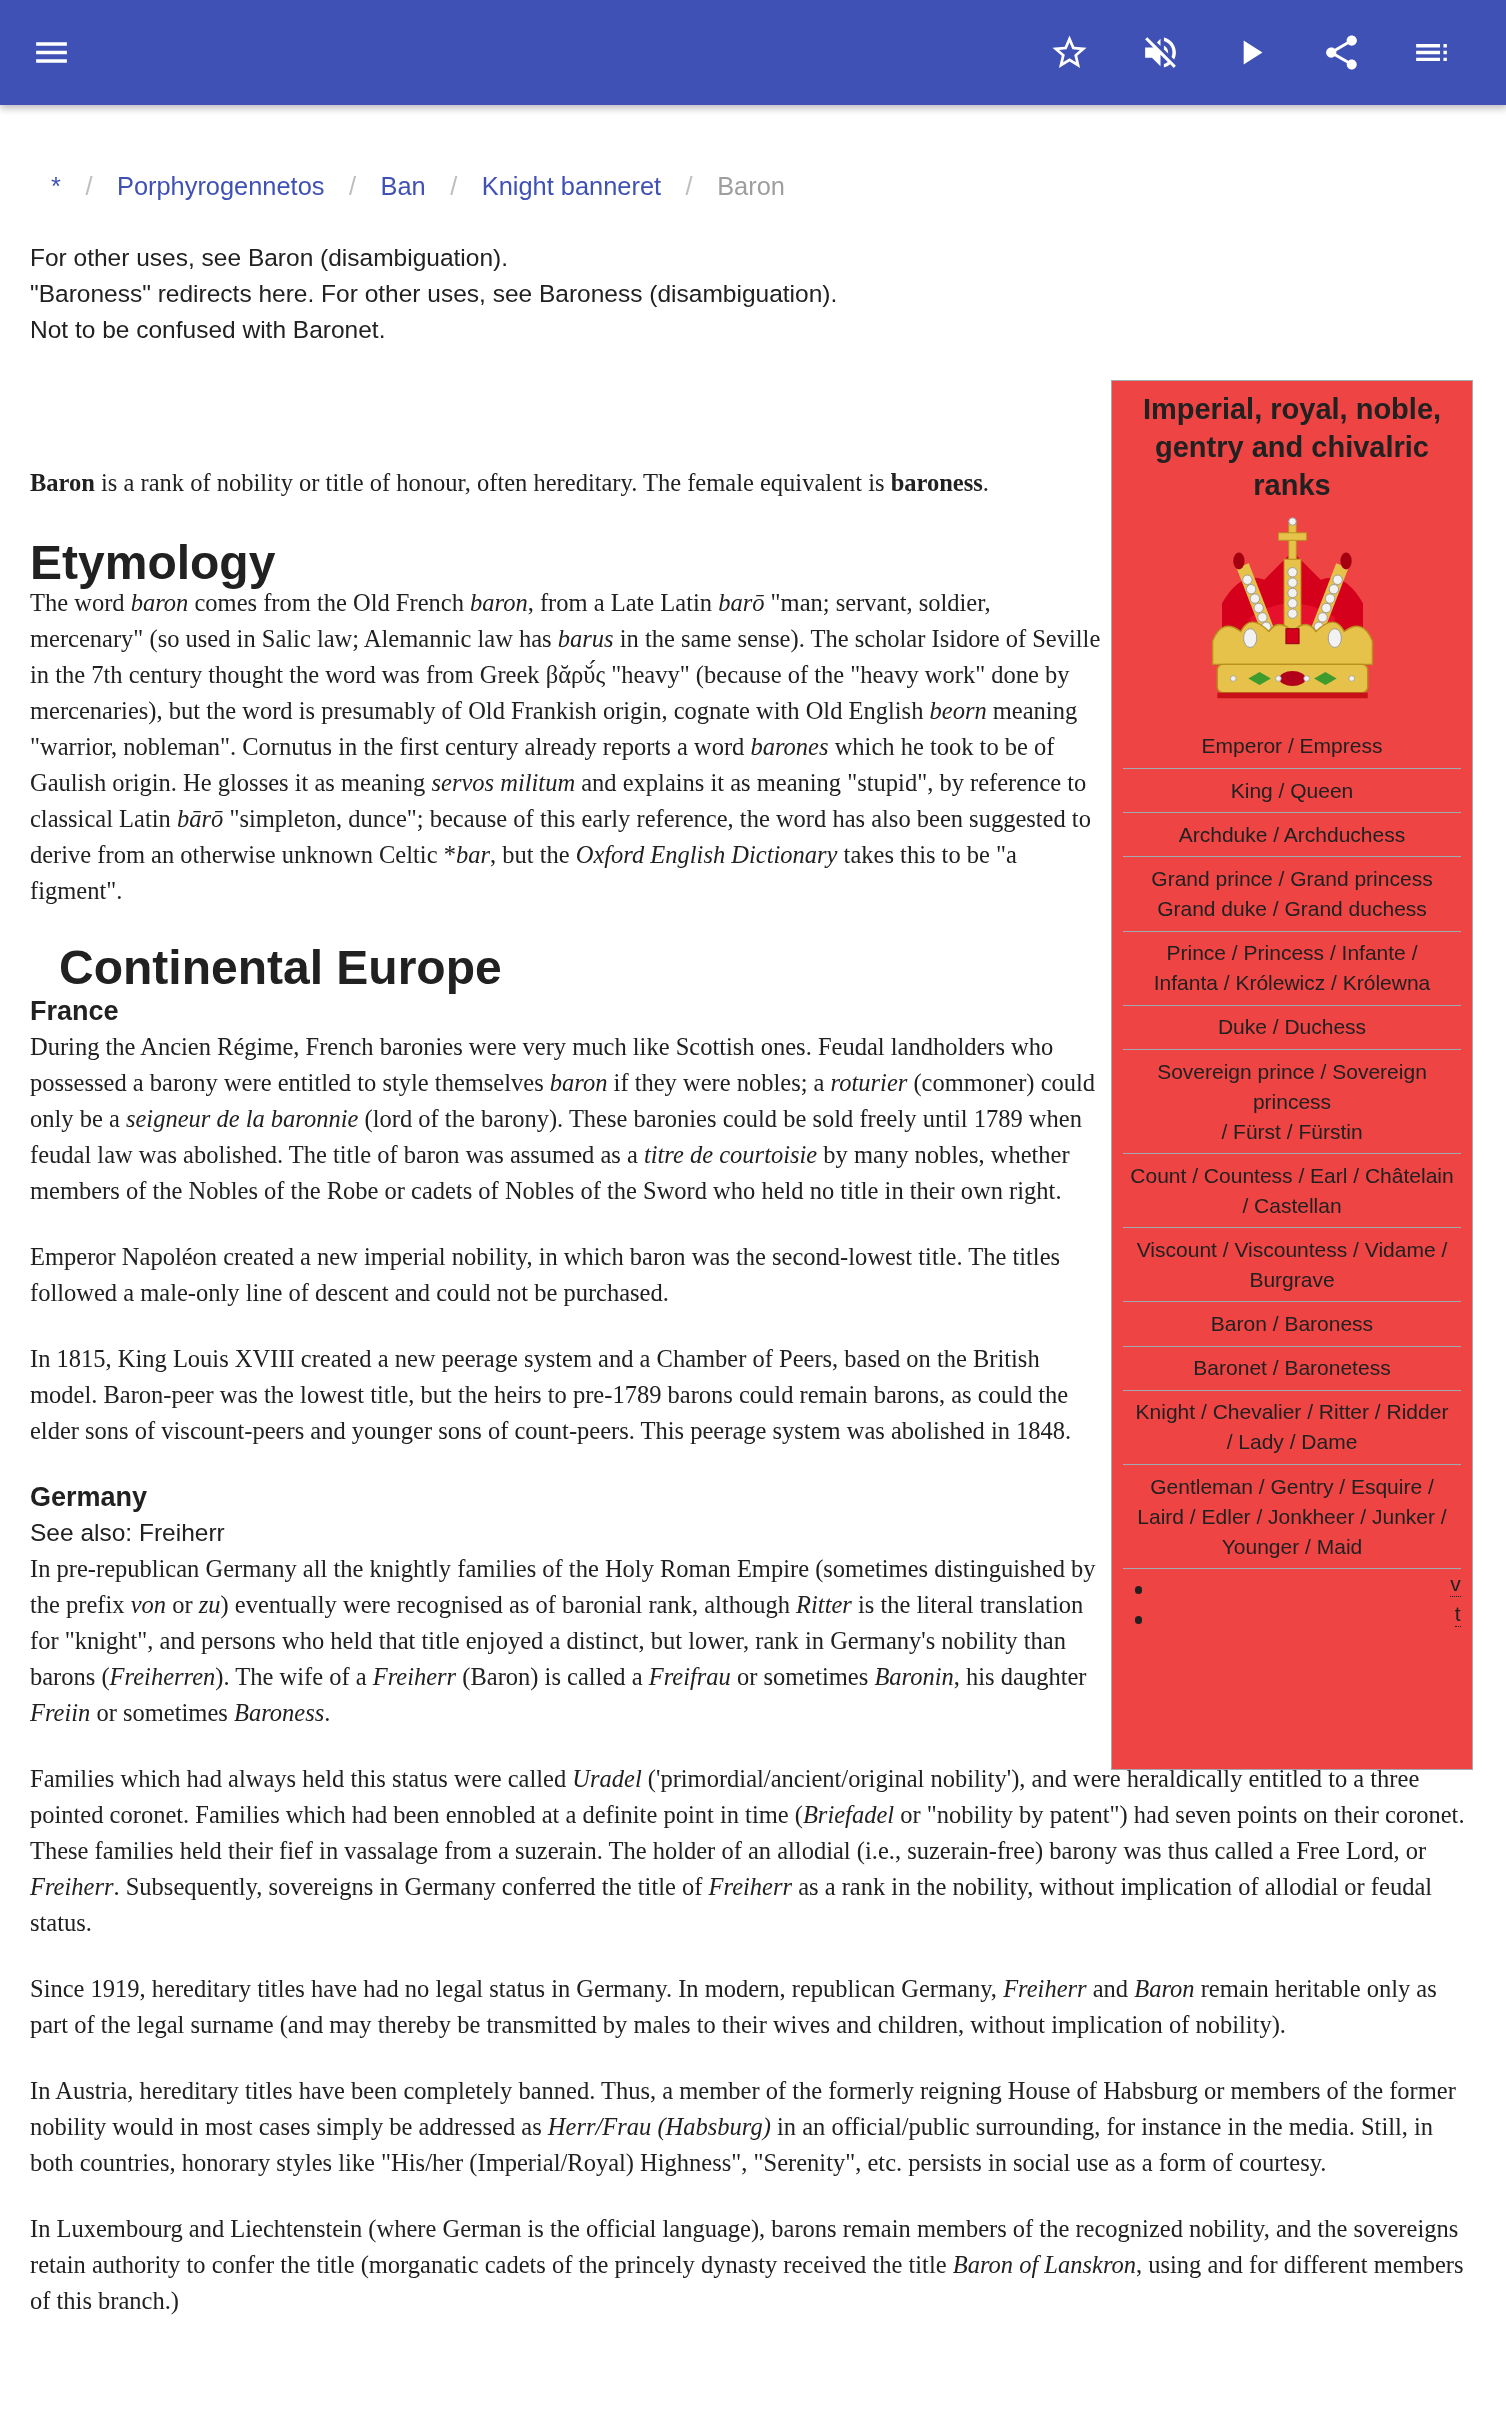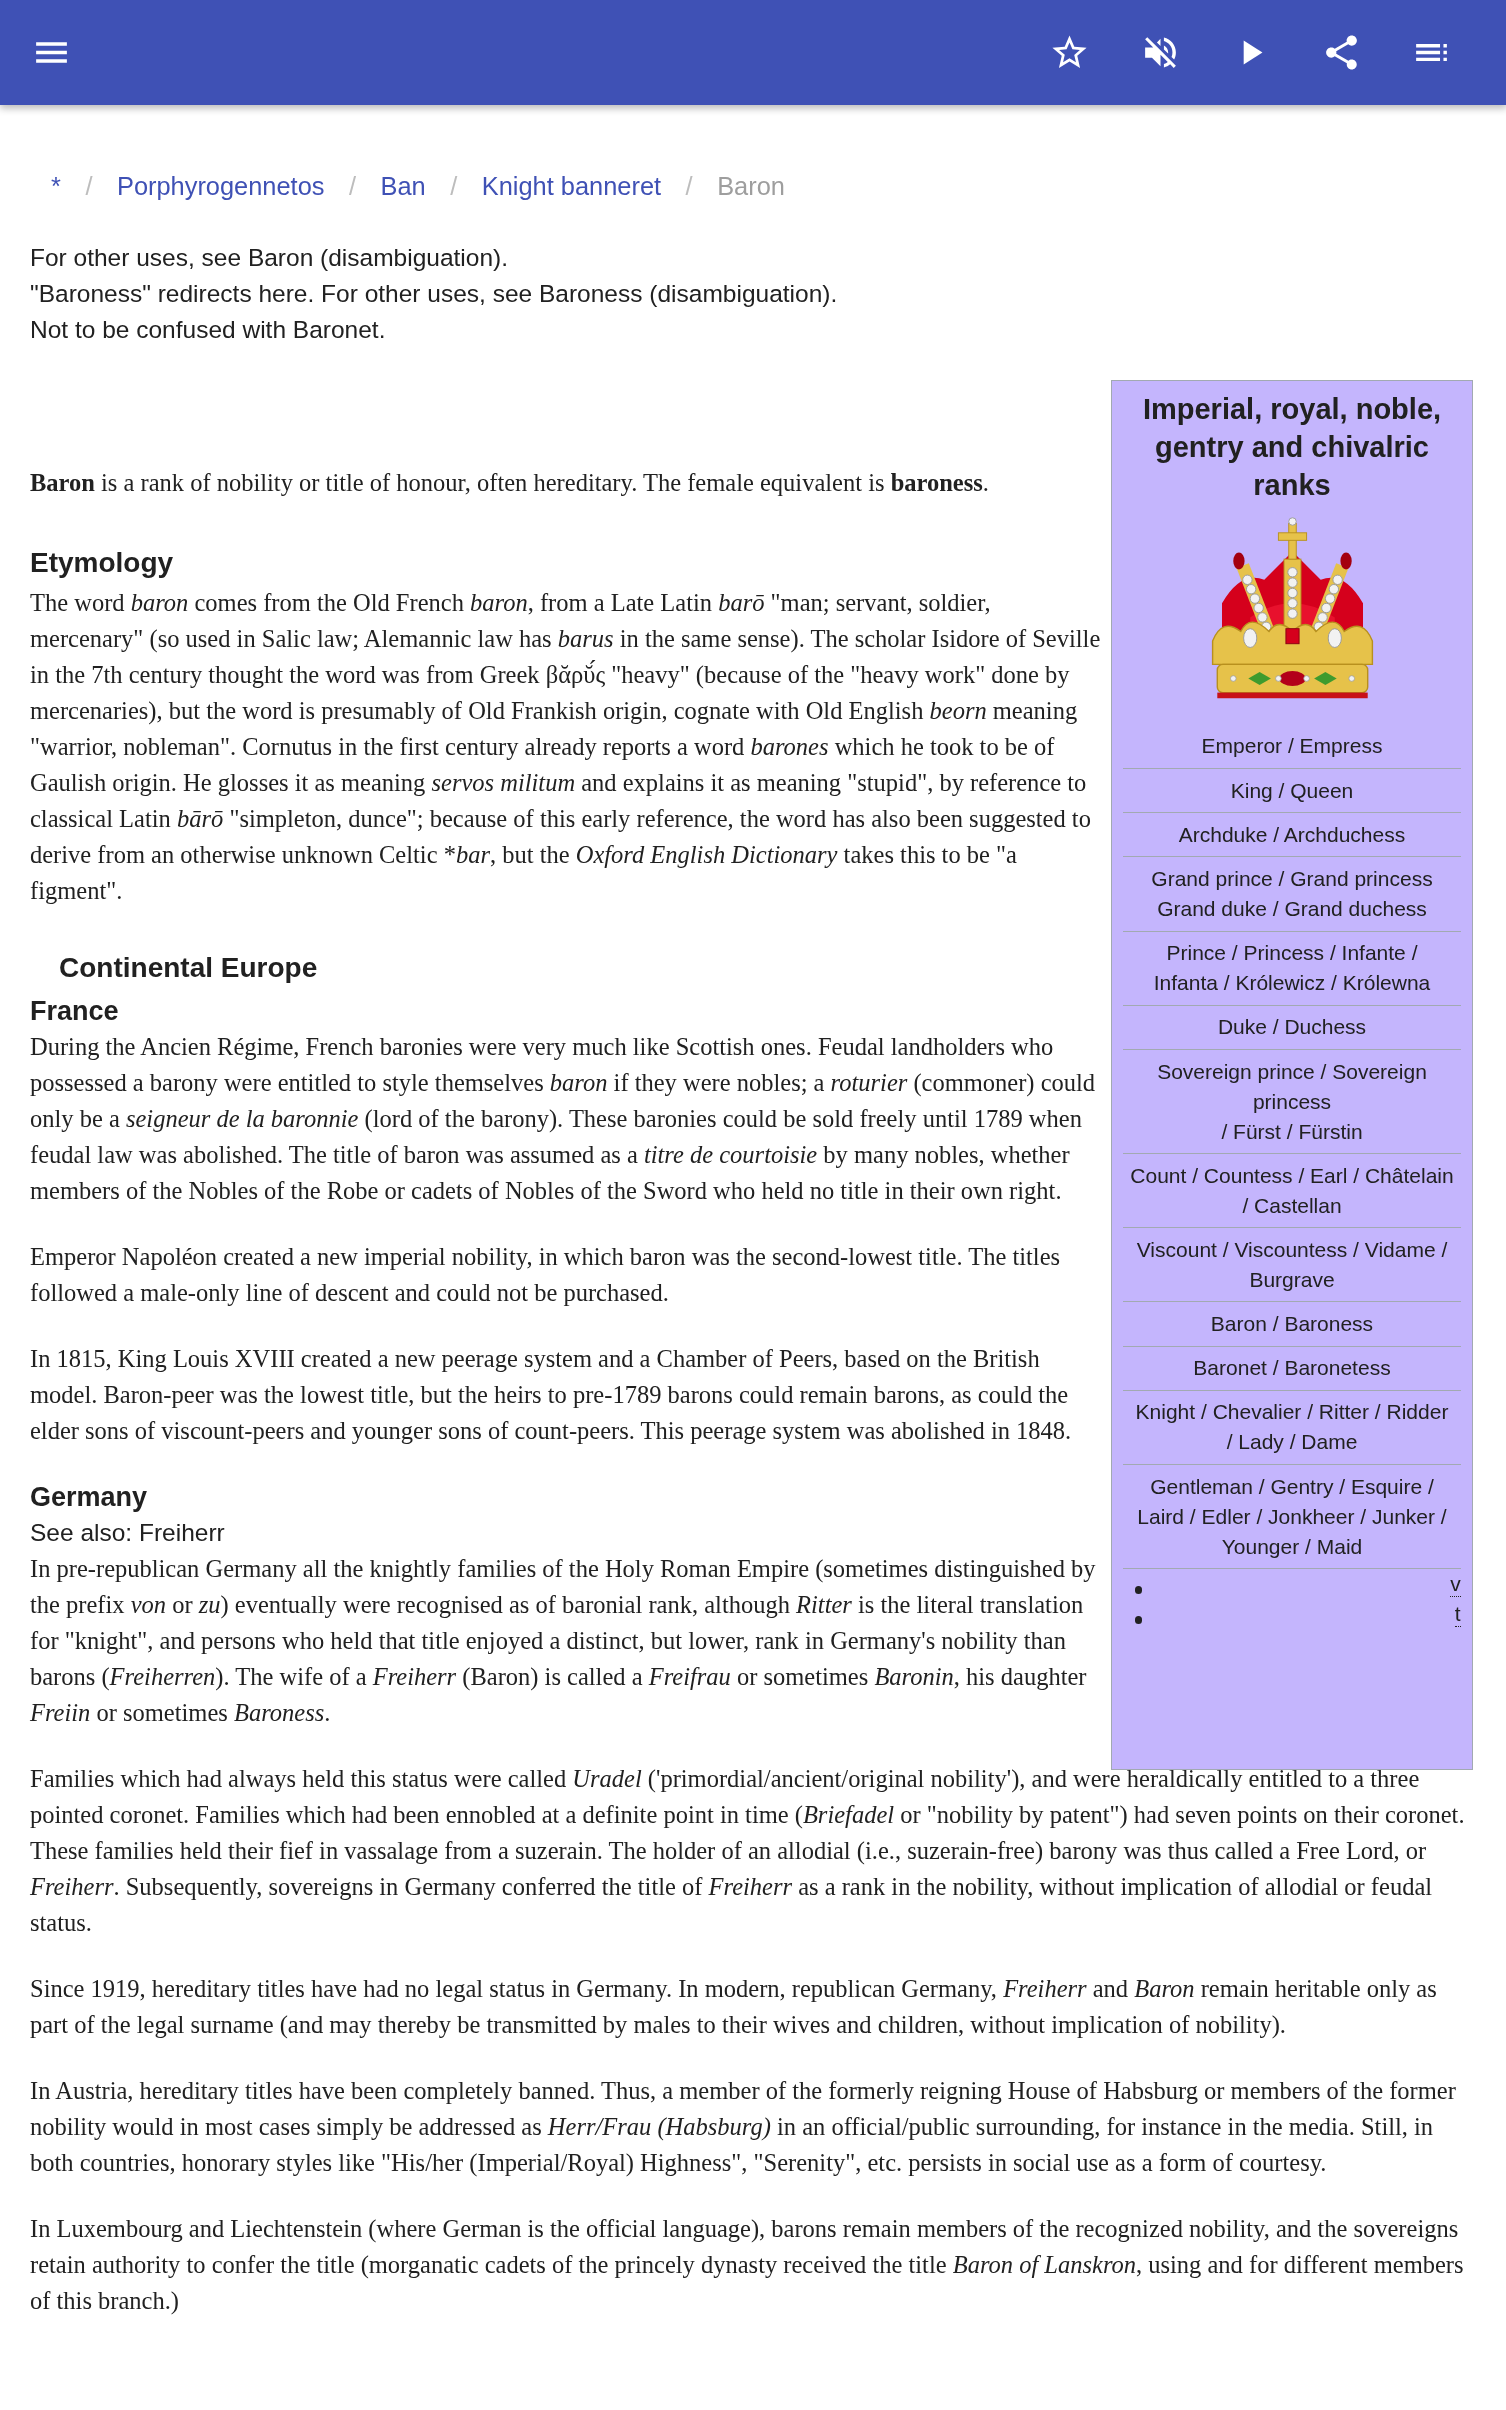--- a/index.html
+++ b/index.html
@@ -28,32 +28,32 @@
     font-size: 25.4px; line-height: 38px; white-space: nowrap;
   }
   .breadcrumb a { color: #3F51B5; text-decoration: none; cursor: pointer; }
   .breadcrumb .sep { color: #BDBDBD; margin: 0 24.5px; }
   .breadcrumb .current { color: #9E9E9E; }
   .hatnotes { position: absolute; left: 0; top: 135px; width: 1073px; }
   .hatnotes div { height: 36px; line-height: 36px; }
   .lead { position: absolute; left: 0; top: 360px; width: 1073px; }
   .article { position: absolute; left: 0; top: 435px; width: 1450px; }
   h2 {
-    font-size: 28px; font-weight: bold; margin: 0; line-height: 45px; color: #212121;
+    font-size: 48px; font-weight: bold; margin: 0; line-height: 45px; color: #212121;
   }
   h3 {
     font-size: 27px; font-weight: bold; margin: 0; line-height: 36px; color: #212121;
   }
   p { margin: 0; font-family: Liberation Serif, serif; }
   .narrow { width: 1073px; }
   i { font-style: italic; }
   b { font-weight: bold; }
   .infobox {
     position: absolute; left: 1111px; top: 380px; width: 362px; height: 1390px;
-    border: 1.9px solid #A2A9B1; background: #c4b5fd;
+    border: 1.9px solid #A2A9B1; background: #ef4444;
     box-sizing: border-box; z-index: 2;
     font-size: 21px; line-height: 30px; text-align: center; color: #212121;
   }
   .infobox .ib-title {
     font-weight: bold; font-size: 29px; line-height: 38px;
     padding: 9.4px 15px 0 15px;
   }
   .infobox .crown { margin: 9.4px auto 0 auto; width: 217px; height: 188px; }
   .infobox .ranks { margin: 15px 11.3px 0 11.3px; }
   .infobox .rank {

